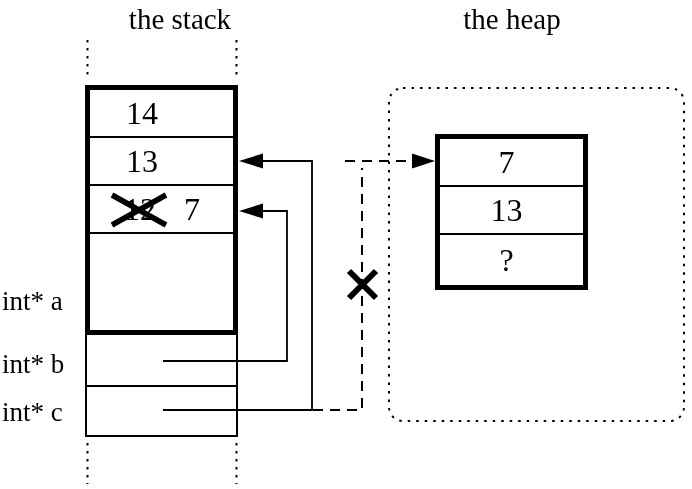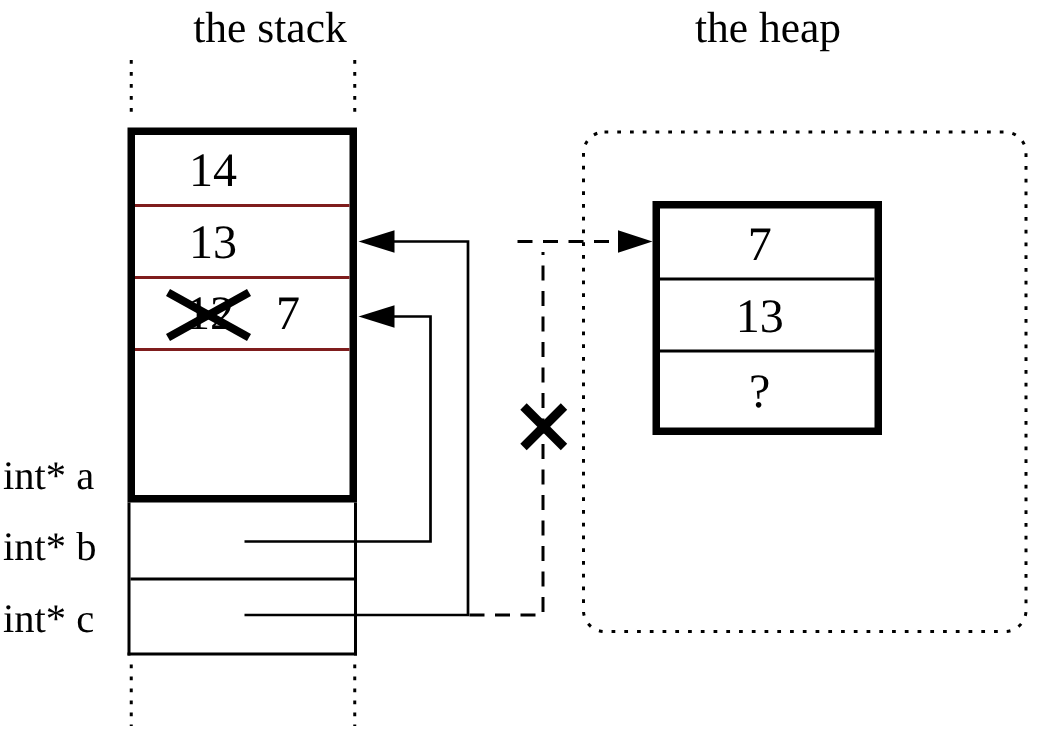--- a/index.html
+++ b/index.html
@@ -37,21 +37,21 @@
 
   .cell {
     box-sizing: border-box;
     display: flex;
     align-items: center;
     justify-content: center;
     font-size: 32px;
     position: relative;
   }
   #stack-box .cell { height: 48px; padding-right: 39px; }
-  #stack-box .cell.divided { border-bottom: 2px solid #7f1d1d; }
+  #stack-box .cell.divided { border-bottom: 2px solid #000000; }
   #heap-box .cell { height: 48px; padding-right: 10px; }
   #heap-box .cell.divided { border-bottom: 2px solid #000; }
   #heap-box .cell.last { height: 50px; }
 
   
   #stack-cell-modified { padding: 0; justify-content: flex-start; }
   #stack-cell-modified .old-val {
     position: absolute;
     left: 50px; top: 50%;
     transform: translate(-50%, -50%);
@@ -77,21 +77,21 @@
 
   .ptr-label {
     position: absolute;
     left: 2px;
     width: 110px;
     height: 32px;
     line-height: 32px;
     font-size: 27px;
     white-space: nowrap;
   }
-  #label-a { top: 301px; }
+  #label-a { top: 285px; }
   #label-b { top: 348px; }
   #label-c { top: 396px; }
 
   svg#overlay { position: absolute; left: 0; top: 0; }
 </style>
 </head>
 <body>
 
 <div id="canvas">
 

